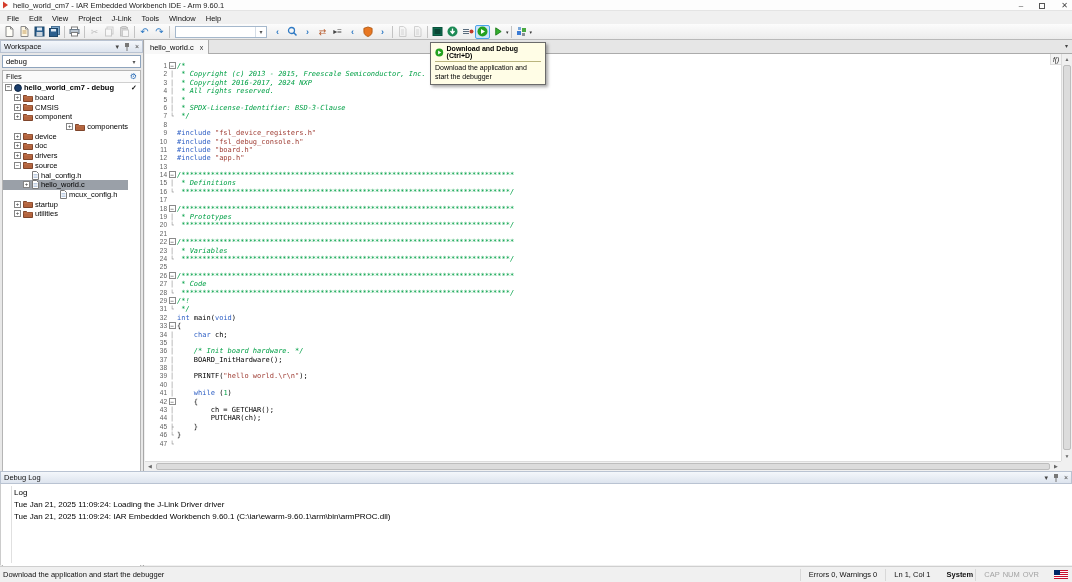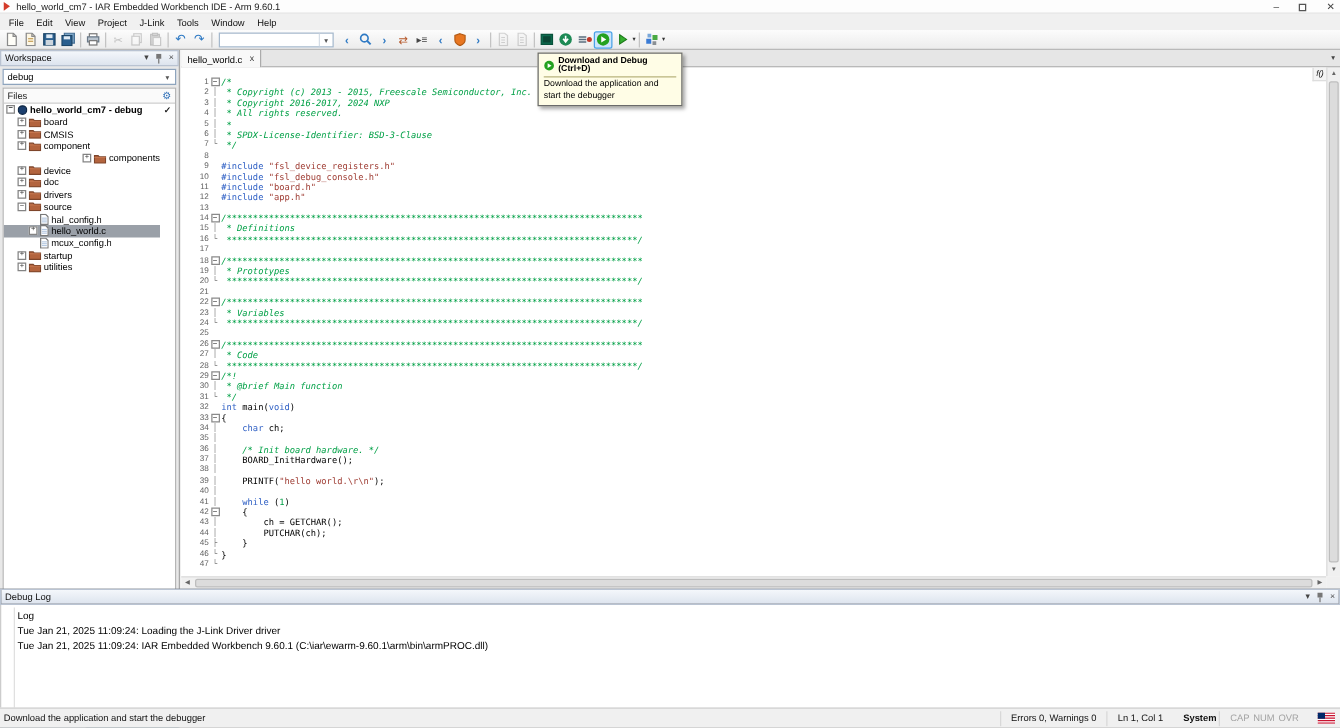--- a/index.html
+++ b/index.html
@@ -86,21 +86,21 @@
   .hscroll .thumb { flex:1; margin:1px; background:#dcdcdc; border:1px solid #bdbdbd; border-radius:2px; }
   .corner { position:absolute; right:0; bottom:0; width:11px; height:10px; background:#f0f0f0; }
 
   
   .tooltip { position:absolute; left:430px; top:42px; width:116px; background:#fffde6; border:1px solid #6b6b6b; box-shadow:2px 2px 3px rgba(0,0,0,.35); padding:2px 4px 3px 4px; z-index:50; }
   .tt-head { display:flex; align-items:center; gap:3px; border-bottom:1px solid #b9b47e; padding-bottom:2px; margin-bottom:2px; }
   .tt-title { font-size:7px; font-weight:bold; }
   .tt-body { font-size:7px; line-height:8.5px; }
 
   
-  .debuglog { position:absolute; left:0; top:471px; width:1072px; height:112px; background:#404040; }
+  .debuglog { position:absolute; left:0; top:471px; width:1072px; height:94px; background:#404040; }
   .dl-body { position:absolute; left:0; right:0; top:13px; bottom:0; background:#fff; border-left:1px solid #ccc; }
   .dl-rule { position:absolute; left:10px; top:2px; bottom:2px; width:1px; background:#e0e0e0; }
   .dl-lines { padding:3px 0 0 13px; }
   .dl-line { font-size:8px; line-height:12px; white-space:pre; }
 
   
   .statusbar { position:absolute; left:0; top:566px; width:1072px; height:16px; background:#f0f0f0; border-top:1px solid #cfcfcf; display:flex; align-items:center; font-size:7.5px; }
   .sb-msg { flex:1; padding-left:3px; color:#111; }
   .sb-cell { border-left:1px solid #d8d8d8; padding:0 8px; height:12px; line-height:12px; color:#111; }
   .sb-keys span { color:#a3a3a3; margin-right:3px; }
@@ -451,21 +451,21 @@
               <svg width="7" height="9" viewBox="0 0 7 9">
                 <path d="M.5 .5h4L6.5 2.5v6h-6z" fill="#fff" stroke="#7a7a7a"></path>
                 <path d="M1.5 3.5h4M1.5 5h4M1.5 6.5h4" stroke="#9db6d6" stroke-width=".7"></path>
               </svg>
             </span>
             <span class="tlabel">hello_world.c</span>
           </span>
           <span class="tcheck"></span>
         </div>
         <div class="tree-row">
-          <span class="rowmain" style="padding-left: 20px;">
+          <span class="rowmain" style="padding-left: 20px; margin-left: 28px;">
             <span class="xnone"></span>
             <span class="ticon">
               <svg width="7" height="9" viewBox="0 0 7 9">
                 <path d="M.5 .5h4L6.5 2.5v6h-6z" fill="#fff" stroke="#7a7a7a"></path>
                 <path d="M1.5 3.5h4M1.5 5h4M1.5 6.5h4" stroke="#9db6d6" stroke-width=".7"></path>
               </svg>
             </span>
             <span class="tlabel">mcux_config.h</span>
           </span>
           <span class="tcheck"></span>
@@ -537,21 +537,20 @@
         <div class="code-row"><span class="ln">20</span><span class="fold">└</span><span class="code"><span class="seg-c"> ******************************************************************************/</span></span></div>
         <div class="code-row"><span class="ln">21</span><span class="fold"></span><span class="code"></span></div>
         <div class="code-row"><span class="ln">22</span><span class="fold"><span class="fbox">−</span></span><span class="code"><span class="seg-c">/*******************************************************************************</span></span></div>
         <div class="code-row"><span class="ln">23</span><span class="fold">│</span><span class="code"><span class="seg-c"> * Variables</span></span></div>
         <div class="code-row"><span class="ln">24</span><span class="fold">└</span><span class="code"><span class="seg-c"> ******************************************************************************/</span></span></div>
         <div class="code-row"><span class="ln">25</span><span class="fold"></span><span class="code"></span></div>
         <div class="code-row"><span class="ln">26</span><span class="fold"><span class="fbox">−</span></span><span class="code"><span class="seg-c">/*******************************************************************************</span></span></div>
         <div class="code-row"><span class="ln">27</span><span class="fold">│</span><span class="code"><span class="seg-c"> * Code</span></span></div>
         <div class="code-row"><span class="ln">28</span><span class="fold">└</span><span class="code"><span class="seg-c"> ******************************************************************************/</span></span></div>
         <div class="code-row"><span class="ln">29</span><span class="fold"><span class="fbox">−</span></span><span class="code"><span class="seg-c">/*!</span></span></div>
-        <div class="code-row"><span class="ln">30</span><span class="fold">│</span><span class="code"><span class="seg-c"> * @brief Main function</span></span></div>
         <div class="code-row"><span class="ln">31</span><span class="fold">└</span><span class="code"><span class="seg-c"> */</span></span></div>
         <div class="code-row"><span class="ln">32</span><span class="fold"></span><span class="code"><span class="seg-k">int</span><span class="seg-p"> main(</span><span class="seg-k">void</span><span class="seg-p">)</span></span></div>
         <div class="code-row"><span class="ln">33</span><span class="fold"><span class="fbox">−</span></span><span class="code"><span class="seg-p">{</span></span></div>
         <div class="code-row"><span class="ln">34</span><span class="fold">│</span><span class="code"><span class="seg-p">    </span><span class="seg-k">char</span><span class="seg-p"> ch;</span></span></div>
         <div class="code-row"><span class="ln">35</span><span class="fold">│</span><span class="code"></span></div>
         <div class="code-row"><span class="ln">36</span><span class="fold">│</span><span class="code"><span class="seg-p">    </span><span class="seg-c">/* Init board hardware. */</span></span></div>
         <div class="code-row"><span class="ln">37</span><span class="fold">│</span><span class="code"><span class="seg-p">    BOARD_InitHardware();</span></span></div>
         <div class="code-row"><span class="ln">38</span><span class="fold">│</span><span class="code"></span></div>
         <div class="code-row"><span class="ln">39</span><span class="fold">│</span><span class="code"><span class="seg-p">    PRINTF(</span><span class="seg-s">"hello world.\r\n"</span><span class="seg-p">);</span></span></div>
         <div class="code-row"><span class="ln">40</span><span class="fold">│</span><span class="code"></span></div>

